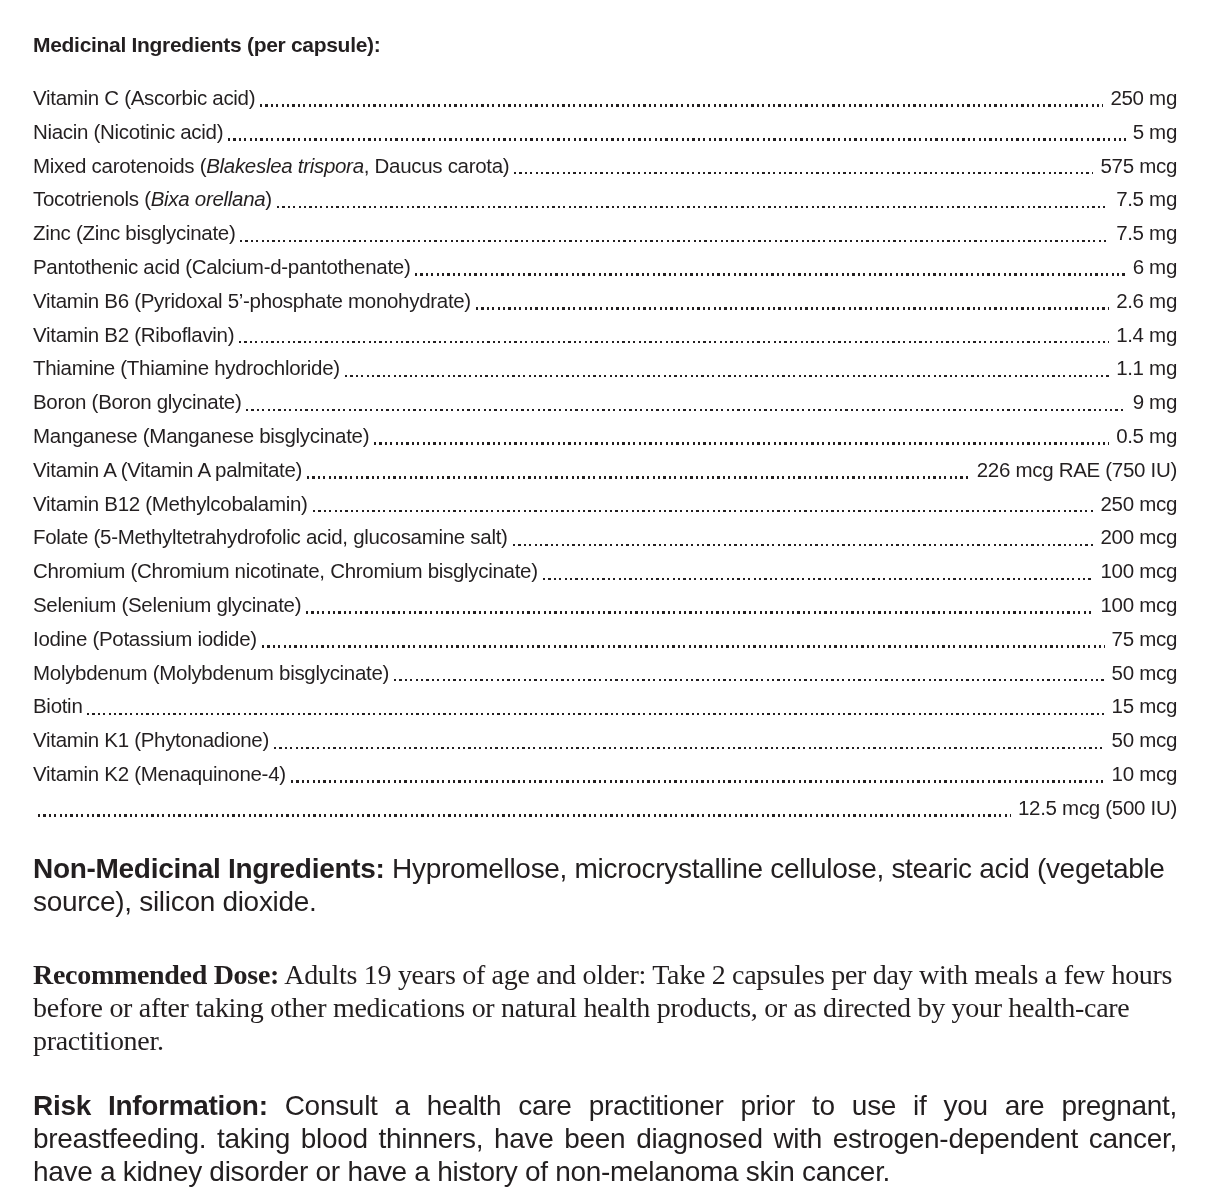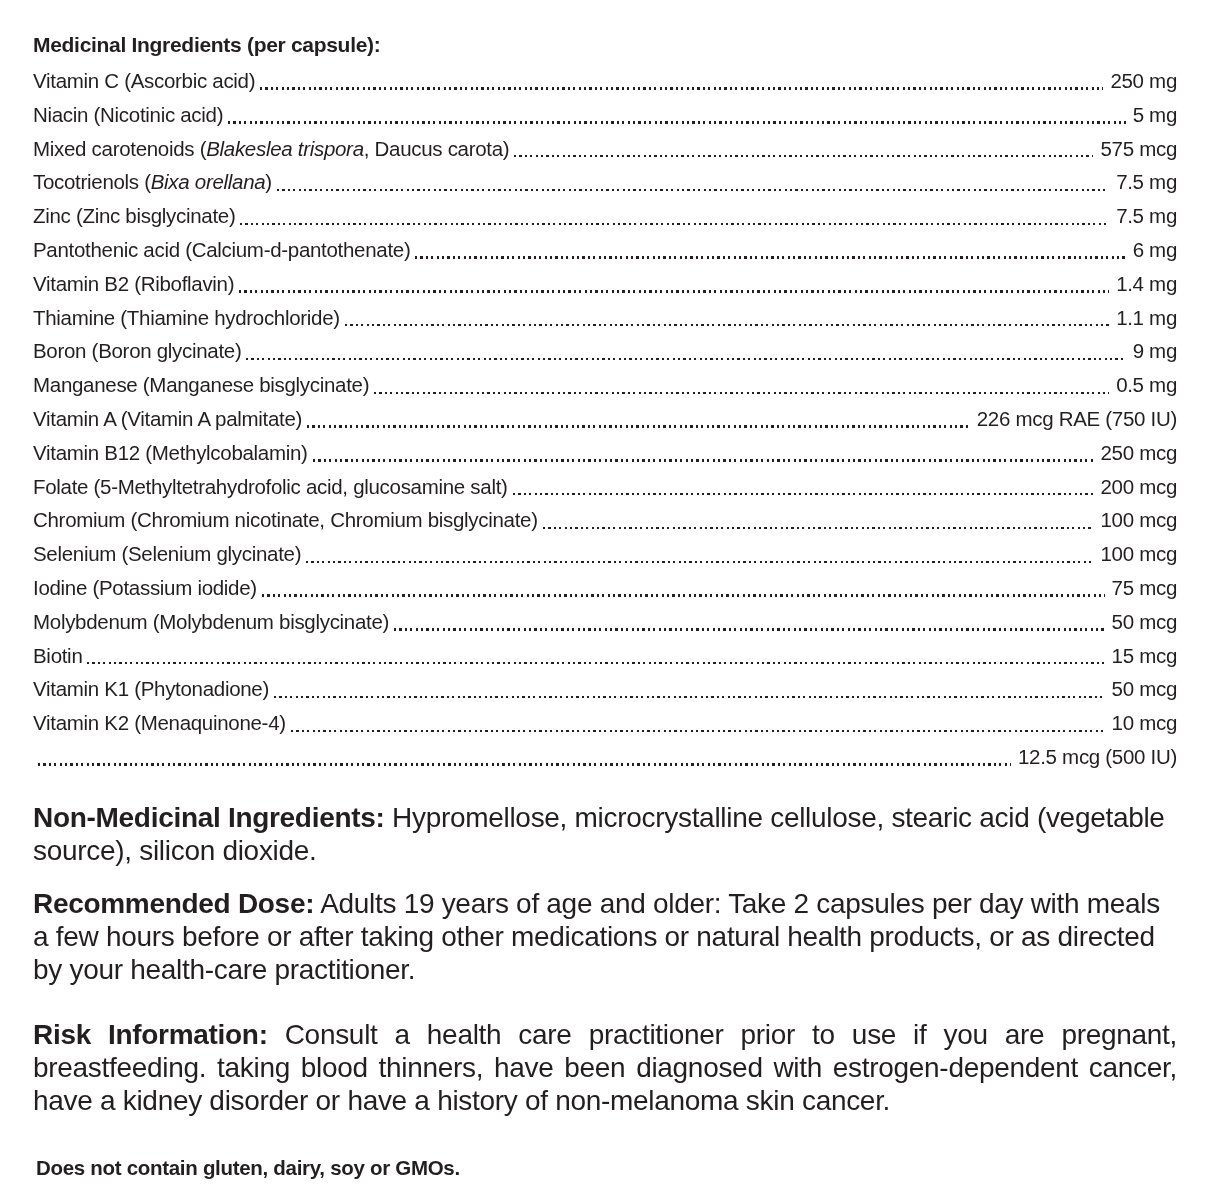--- a/index.html
+++ b/index.html
@@ -19,21 +19,21 @@
     overflow: hidden;
   }
   .title {
     font-size: 21px;
     font-weight: 700;
     line-height: 30px;
     margin: 0;
     letter-spacing: -0.3px;
   }
   .ingredient-list {
-    margin-top: 4px;
+    margin-top: 21px;
   }
   .row {
     display: flex;
     align-items: baseline;
     height: 33.8px;
     line-height: 33.8px;
     font-size: 20.5px;
     letter-spacing: -0.3px;
     white-space: nowrap;
   }
@@ -59,21 +59,21 @@
     margin-left: 4px;
   }
   .para {
     font-size: 28px;
     line-height: 33px;
     letter-spacing: -0.3px;
     margin: 0;
   }
   .para b { font-weight: 700; }
   .para-nonmed { margin-top: 27px; }
-  .para-dose { margin-top: 20px; }
+  .para-dose { margin-top: 40px; font-family: Liberation Serif, serif; }
   .para-risk { margin-top: 32px; text-align: justify; }
   .footer-claim {
     margin-top: 36px;
     font-size: 20.5px;
     font-weight: 700;
     letter-spacing: -0.3px;
     line-height: 30px;
     padding-left: 3px;
   }
 </style>
@@ -109,20 +109,25 @@
         <span class="name"><span>Zinc (Zinc bisglycinate)</span></span>
         <span class="dots"></span>
         <span class="amount">7.5 mg</span>
       </div>
       <div class="row">
         <span class="name"><span>Pantothenic acid (Calcium-d-pantothenate)</span></span>
         <span class="dots"></span>
         <span class="amount">6 mg</span>
       </div>
       <div class="row">
+        <span class="name"><span>Vitamin B6 (Pyridoxal 5’-phosphate monohydrate)</span></span>
+        <span class="dots"></span>
+        <span class="amount">2.6 mg</span>
+      </div>
+      <div class="row">
         <span class="name"><span>Vitamin B2 (Riboflavin)</span></span>
         <span class="dots"></span>
         <span class="amount">1.4 mg</span>
       </div>
       <div class="row">
         <span class="name"><span>Thiamine (Thiamine hydrochloride)</span></span>
         <span class="dots"></span>
         <span class="amount">1.1 mg</span>
       </div>
       <div class="row">

